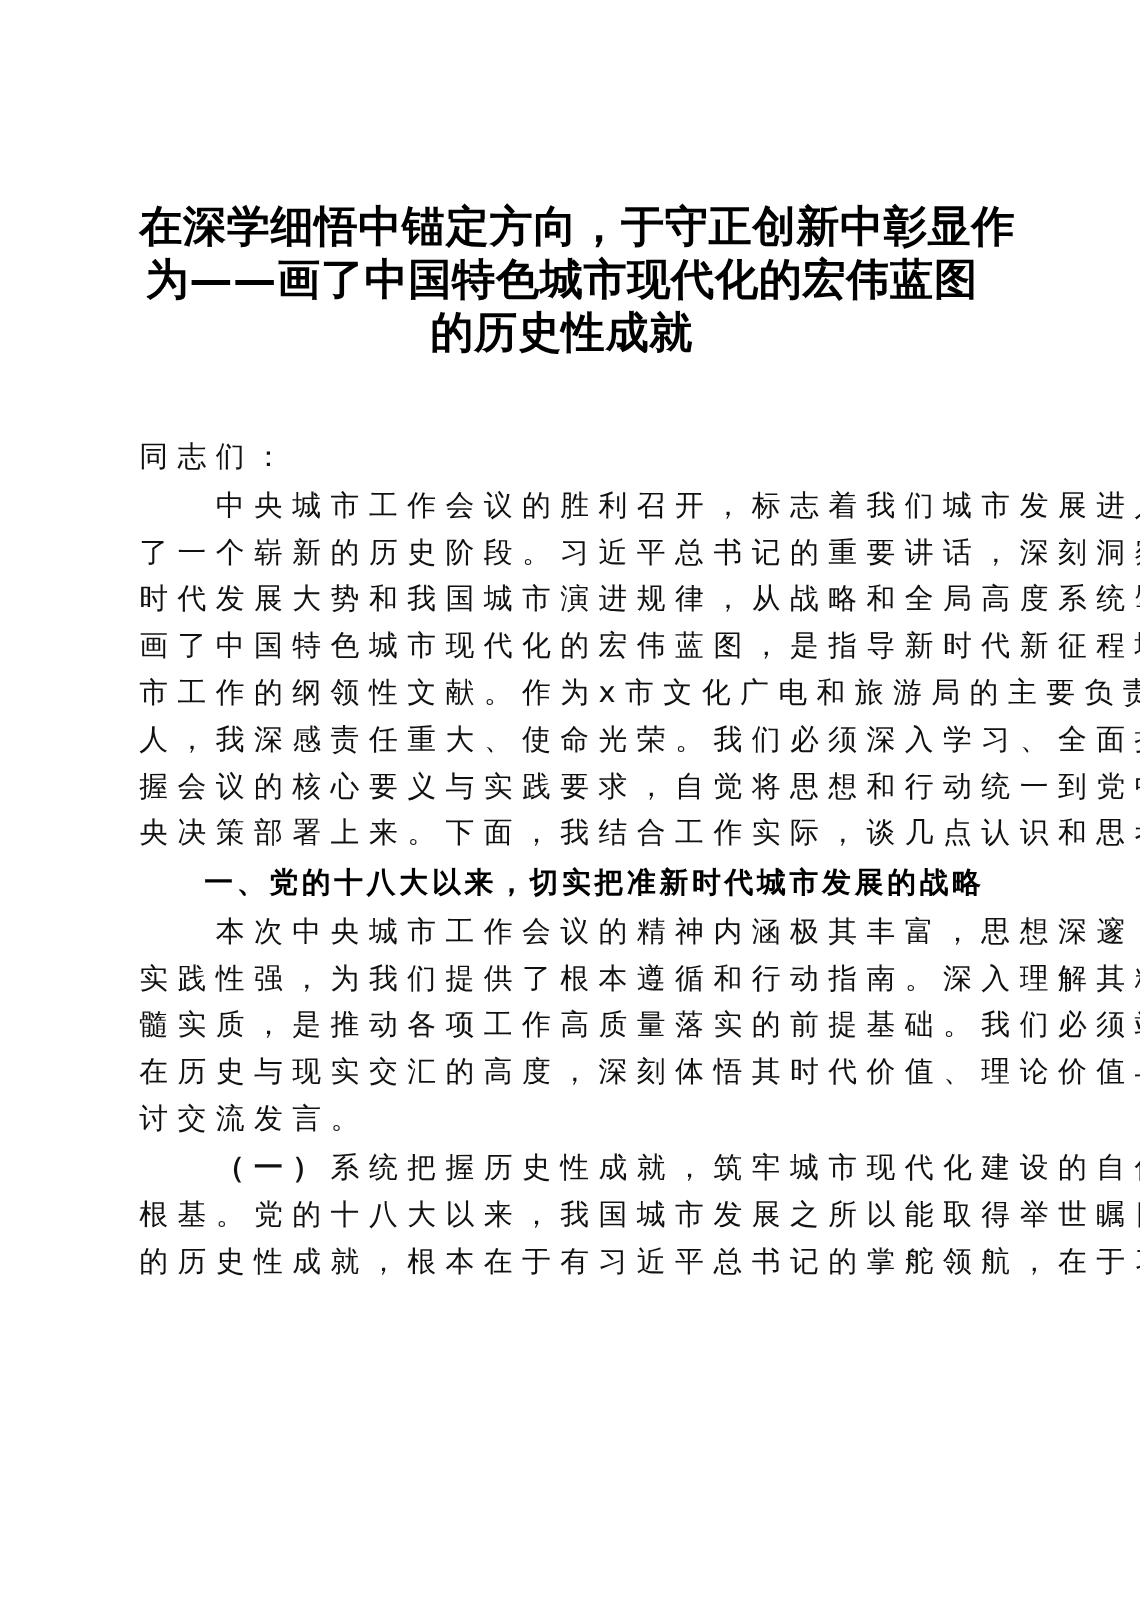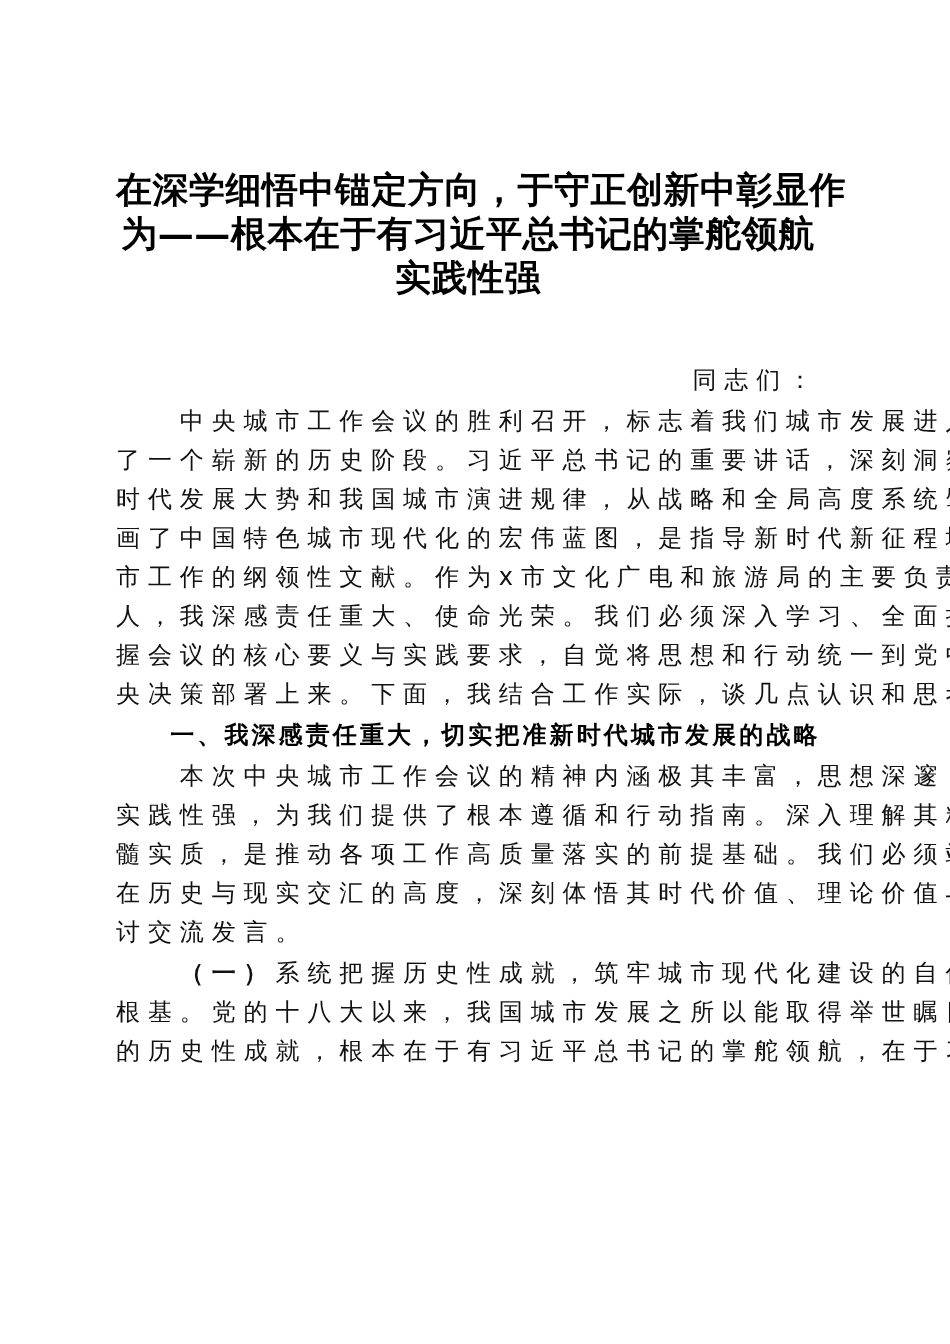--- a/index.html
+++ b/index.html
@@ -44,21 +44,20 @@
     word-break: break-all;
     color: #111111;
   }
   .line {
     display: block;
     white-space: nowrap;
     height: 39px;
   }
   .salutation {
     margin-top: 62px;
-    text-align: right;
   }
   .gap {
     height: 2px;
   }
   .heading {
     font-family: "DejaVu Sans", "Liberation Sans", sans-serif;
     font-weight: bold;
     font-size: 24px;
     line-height: 39px;
     letter-spacing: 3.1px;
@@ -67,22 +66,22 @@
     font-weight: bold;
   }
 </style>
 </head>
 <body>
 
 <div class="page">
 
   <h1 class="title">
     <span class="tline">在深学细悟中锚定方向，于守正创新中彰显作</span>
-    <span class="tline">为——根本在于有习近平总书记的掌舵领航</span>
-    <span class="tline">实践性强</span>
+    <span class="tline">为——画了中国特色城市现代化的宏伟蓝图</span>
+    <span class="tline">的历史性成就</span>
   </h1>
 
   <div class="body-text salutation">
     <span class="line">同志们：</span>
   </div>
 
   <div class="gap"></div>
 
   <div class="body-text">
     <span class="line">　　中央城市工作会议的胜利召开，标志着我们城市发展进入</span>
@@ -91,21 +90,21 @@
     <span class="line">画了中国特色城市现代化的宏伟蓝图，是指导新时代新征程城</span>
     <span class="line">市工作的纲领性文献。作为x市文化广电和旅游局的主要负责</span>
     <span class="line">人，我深感责任重大、使命光荣。我们必须深入学习、全面把</span>
     <span class="line">握会议的核心要义与实践要求，自觉将思想和行动统一到党中</span>
     <span class="line">央决策部署上来。下面，我结合工作实际，谈几点认识和思考。</span>
   </div>
 
   <div class="gap"></div>
 
   <div class="heading">
-    <span class="line">　　一、我深感责任重大，切实把准新时代城市发展的战略</span>
+    <span class="line">　　一、党的十八大以来，切实把准新时代城市发展的战略</span>
   </div>
 
   <div class="gap"></div>
 
   <div class="body-text">
     <span class="line">　　本次中央城市工作会议的精神内涵极其丰富，思想深邃，</span>
     <span class="line">实践性强，为我们提供了根本遵循和行动指南。深入理解其精</span>
     <span class="line">髓实质，是推动各项工作高质量落实的前提基础。我们必须站</span>
     <span class="line">在历史与现实交汇的高度，深刻体悟其时代价值、理论价值与</span>
     <span class="line">讨交流发言。</span>

